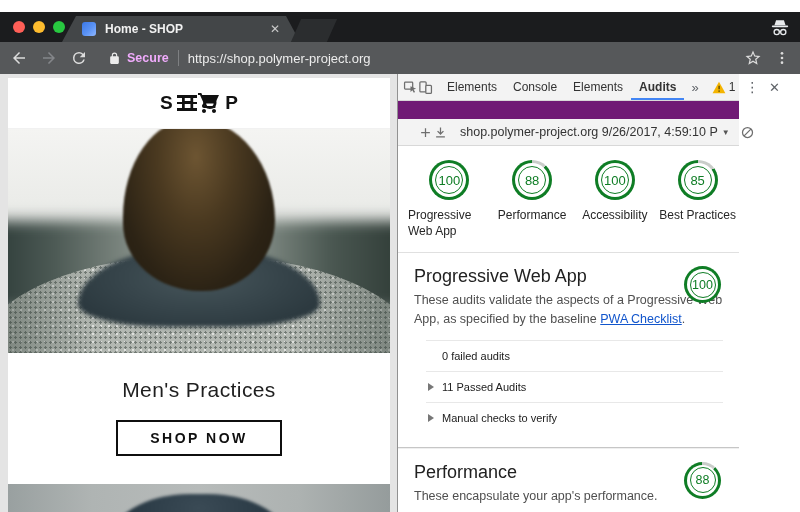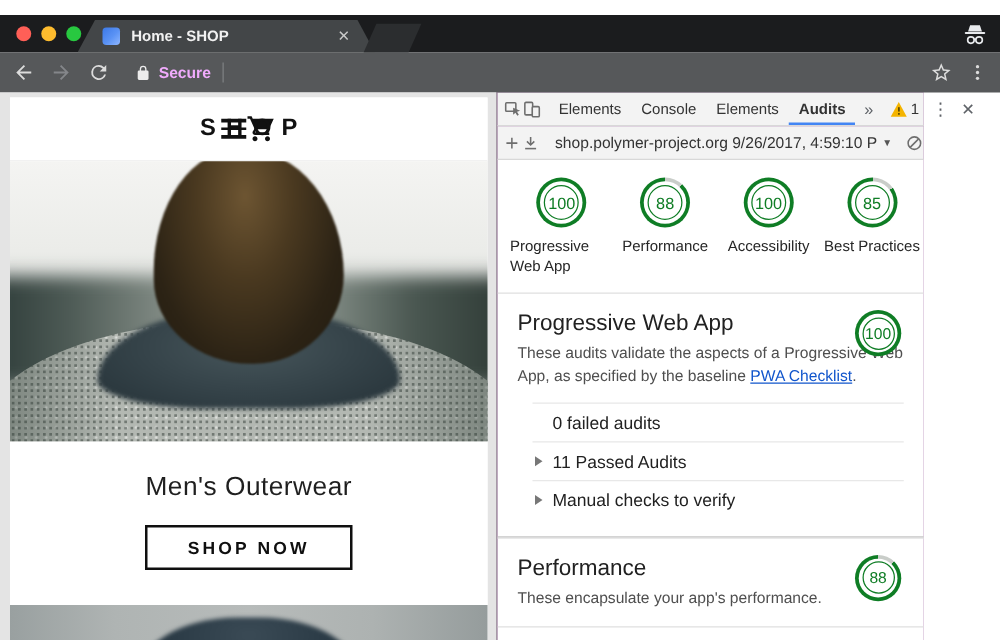--- a/index.html
+++ b/index.html
@@ -82,21 +82,21 @@
   .dt-ic { width:22px; display:flex; align-items:center; justify-content:center; cursor:pointer; }
   .dt-ic svg { width:15px; height:15px; }
   .dt-vsep { width:1px; background:#d0d0d0; margin:5px 3px; }
   .dt-tab { display:flex; align-items:center; padding:0 8px; font-size:12px; color:#333; cursor:pointer;
             border-bottom:2px solid transparent; border-top:2px solid transparent; white-space:nowrap; }
   .dt-tab.active { border-bottom-color:#4285f4;font-weight:bold; }
   .dt-chevrons { display:flex; align-items:center; font-size:13px; color:#5f6368; padding:0 7px; cursor:pointer; }
   .dt-right { margin-left:auto; display:flex; align-items:center; }
   .warn-group { display:flex; align-items:center; gap:3px; padding:0 6px; cursor:pointer; }
   .warn-count { font-size:12px; color:#333; }
-  .dt-toolbar { height:27px; background:#f3f3f3; border-bottom:1px solid #d8d8d8; display:flex; align-items:center; padding:0 4px; }
+  .dt-toolbar { height:27px; background:#f3f3f3; border-bottom:1px solid #d8d8d8; display:flex; align-items:center; padding:0 20px;margin-top:18px; }
   .target-text { font-size:12.5px; color:#333; margin:0 4px 0 6px; white-space:nowrap; }
   .caret-down { font-size:8px; color:#555; margin-right:10px; cursor:pointer; }
 
   .dt-content { flex:1; background:#fff; overflow:hidden; color:#212121; }
 
   .scores-row { display:flex; padding:14px 0 0 10px; }
   .score-col { width:96px; display:flex; flex-direction:column; align-items:center; cursor:pointer; }
   .score-label { margin-top:7px; font-size:12px; line-height:1.35; color:#262626; text-align:left; max-width:88px; }
 
   .gauge { position:relative; border-radius:50%; flex:0 0 auto; }
@@ -109,21 +109,21 @@
   .g37 .g-num { width:26px; height:26px; font-size:12.5px; }
 
   .divider { height:1px; background:#e0e0e0; margin-top:13px; }
   .section { position:relative; padding:13px 16px 0 16px; }
   .section-title { font-size:18px; font-weight:400; color:#212121; }
   .section-desc { font-size:12.5px; color:#4f4f4f; line-height:1.45; margin-top:4px; max-width:330px; }
   .section-desc a { color:#1155cc; text-decoration:underline; cursor:pointer; }
   .section-gauge { position:absolute; right:18px; top:13px; }
 
   .audit-rows { margin:12px 0 14px 12px; }
-  .audit-row { border-top:1px solid #e8e8e8; height:31px; display:flex; align-items:center; padding-left:16px; font-size:14px; color:#212121; }
+  .audit-row { border-top:1px solid #e8e8e8; height:31px; display:flex; align-items:center; padding-left:16px; font-size:11px; color:#212121; }
   .tri { width:0; height:0; border-left:6px solid #777; border-top:4px solid transparent; border-bottom:4px solid transparent;
          margin-left:-14px; margin-right:8px; }
   .strong-divider { height:2px; background:#c6c6c6; border-bottom:1px solid #efefef; }
 
   .metrics-block { padding:12px 16px 0 28px; }
   .metrics-title { font-size:14.5px; color:#212121; }
 </style>
 </head>
 <body>
 
@@ -159,20 +159,21 @@
     </svg>
     <svg class="nav-ic" viewBox="0 0 24 24">
       <path d="M17.65 6.35A7.95 7.95 0 0 0 12 4a8 8 0 1 0 7.73 10h-2.08A6 6 0 1 1 12 6c1.66 0 3.14.69 4.22 1.78L13 11h7V4l-2.35 2.35z" fill="#dcdcdc"></path>
     </svg>
     <div class="addr">
       <svg class="lock-ic" viewBox="0 0 24 24">
         <path d="M18 8h-1V6a5 5 0 0 0-10 0v2H6a2 2 0 0 0-2 2v10a2 2 0 0 0 2 2h12a2 2 0 0 0 2-2V10a2 2 0 0 0-2-2zm-9-2a3 3 0 0 1 6 0v2H9V6z" fill="#ececec"></path>
       </svg>
       <span class="secure-label">Secure</span>
       <span class="addr-sep"></span>
+      <span class="url-text">https://shop.polymer-project.org</span>
     </div>
     <svg class="star-ic" viewBox="0 0 24 24">
       <path d="M22 9.24l-7.19-.62L12 2 9.19 8.63 2 9.24l5.46 4.73L5.82 21 12 17.27 18.18 21l-1.63-7.03L22 9.24zM12 15.4l-3.76 2.27 1-4.28-3.32-2.88 4.38-.38L12 6.1l1.71 4.04 4.38.38-3.32 2.88 1 4.28L12 15.4z" fill="#dcdcdc"></path>
     </svg>
     <svg class="menu-ic" viewBox="0 0 24 24">
       <circle cx="12" cy="5" r="2" fill="#dcdcdc"></circle>
         <circle cx="12" cy="12" r="2" fill="#dcdcdc"></circle>
         <circle cx="12" cy="19" r="2" fill="#dcdcdc"></circle>
     </svg>
   </div>
@@ -195,21 +196,21 @@
 
         <div class="hero">
           <div class="forest"></div>
           <div class="sweater"></div>
           <div class="sweater-shade"></div>
           <div class="scarf"></div>
           <div class="head"></div>
         </div>
 
         <div class="hero-text">
-          <div class="hero-title">Men's Outerwear</div>
+          <div class="hero-title">Men's Practices</div>
           <button class="shop-now">SHOP NOW</button>
         </div>
 
         <div class="hero2">
           <div class="jacket"></div>
         </div>
       </div>
     </div>
 
     <div class="devtools">

